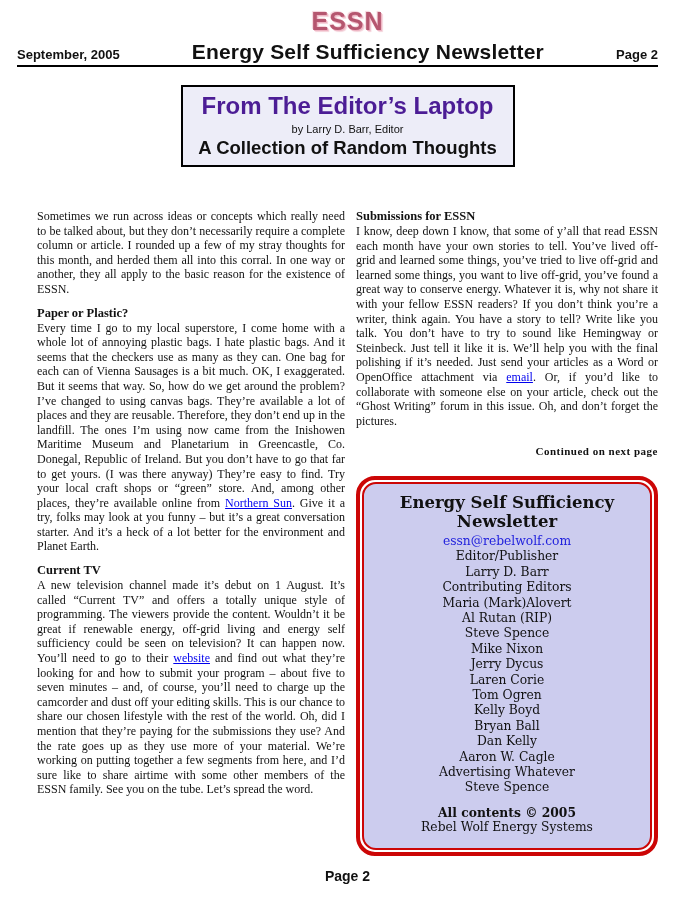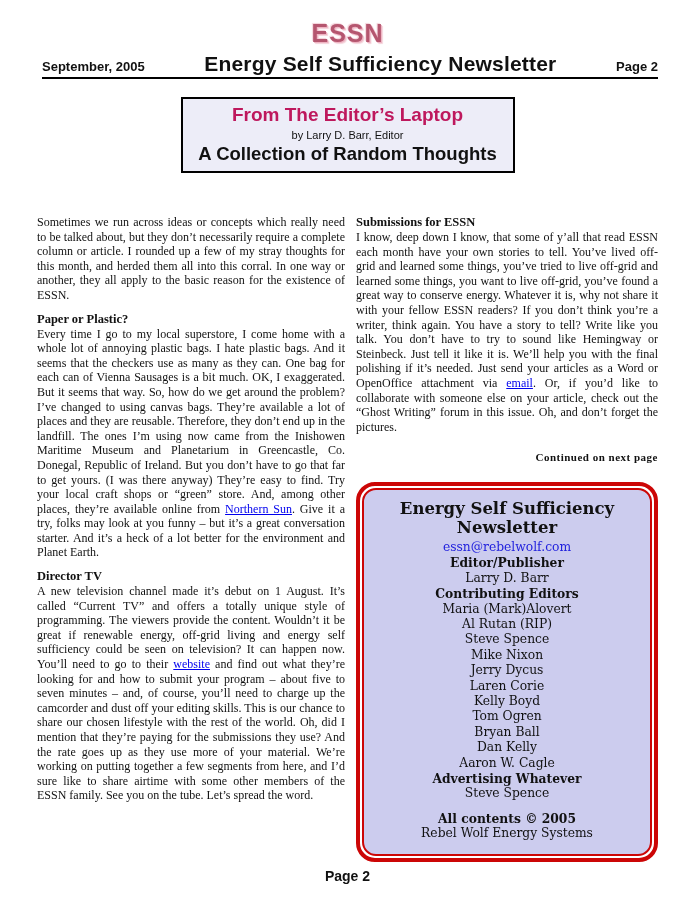--- a/index.html
+++ b/index.html
@@ -8,52 +8,52 @@
   .page {
     position: relative;
     width: 695px; height: 900px;
     margin: 0 auto;
     background: #ffffff;
     overflow: hidden;
   }
   
   .logo {
     text-align: center;
-    padding-top: 19px;
+    padding-top: 7px;
     font-family: "Liberation Sans", sans-serif;
     font-weight: 900;
     font-size: 25px;
     letter-spacing: 1px;
     color: #b5566f;
     text-shadow: 1px 1px 0 #eeb3c2, 2px 2px 1px #f4d2da, -1px -1px 1px #f4d2da;
   }
   
   .header-row {
     display: flex;
     align-items: baseline;
     justify-content: space-between;
-    margin: 4px 37px 0 42px;
+    margin: 4px 37px 0 17px;
     border-bottom: 2px solid #000;
     padding-bottom: 1px;
     font-family: "Liberation Sans", sans-serif;
     font-weight: bold;
   }
   .hdr-side { font-size: 13px; }
   .hdr-title { font-size: 21px; letter-spacing: 0.2px; }
   
   .title-box {
     width: 334px;
     margin: 18px auto 0 auto;
     border: 2px solid #000;
     background: #ededf8;
     text-align: center;
     padding: 5px 4px 6px 4px;
     font-family: "Liberation Sans", sans-serif;
   }
-  .tb-title { color: #be185d; font-weight: bold; font-size: 19px; }
+  .tb-title { color: #4c1d95; font-weight: bold; font-size: 24px; }
   .tb-byline { font-size: 11px; margin-top: 3px; }
   .tb-subtitle { font-weight: bold; font-size: 18.5px; margin-top: 2px; }
   
   .columns {
     display: flex;
     gap: 11px;
     padding: 0 37px;
     margin-top: 42px;
   }
   .col { font-size: 12px; line-height: 14.6px; text-align: justify; }
@@ -100,21 +100,21 @@
     font-size: 16.5px;
     line-height: 19.5px;
     margin-bottom: 2px;
   }
   .mh-email, .mh-line.link {
     display: block;
     color: #2222dd;
     text-decoration: none;
     cursor: pointer;
   }
-  .mh-line.bold { font-weight: bold; }
+  .mh-line.bold { font-weight: normal; }
   .mh-copy { font-weight: bold; margin-top: 9px; }
   
   .footer {
     position: absolute;
     left: 0; right: 0;
     bottom: 16px;
     text-align: center;
     font-family: "Liberation Sans", sans-serif;
     font-weight: bold;
     font-size: 14px;
@@ -140,21 +140,21 @@
   </div>
 
   <div class="columns">
 
     <div class="col left">
       <p class="body-p">Sometimes we run across ideas or concepts which really need to be talked about, but they don’t necessarily require a complete column or article. I rounded up a few of my stray thoughts for this month, and herded them all into this corral. In one way or another, they all apply to the basic reason for the existence of ESSN.</p>
 
       <h3 class="sec-heading">Paper or Plastic?</h3>
       <p class="body-p"><span>Every time I go to my local superstore, I come home with a whole lot of annoying plastic bags. I hate plastic bags. And it seems that the checkers use as many as they can. One bag for each can of Vienna Sausages is a bit much. OK, I exaggerated. But it seems that way. So, how do we get around the problem? I’ve changed to using canvas bags. They’re available a lot of places and they are reusable. Therefore, they don’t end up in the landfill. The ones I’m using now came from the Inishowen Maritime Museum and Planetarium in Greencastle, Co. Donegal, Republic of Ireland. But you don’t have to go that far to get yours. (I was there anyway) They’re easy to find. Try your local craft shops or “green” store. And, among other places, they’re available online from </span><a class="link">Northern Sun</a><span>. Give it a try, folks may look at you funny – but it’s a great conversation starter. And it’s a heck of a lot better for the environment and Planet Earth.</span></p>
 
-      <h3 class="sec-heading gap-sec">Director TV</h3>
+      <h3 class="sec-heading gap-sec">Current TV</h3>
       <p class="body-p"><span>A new television channel made it’s debut on 1 August. It’s called “Current TV” and offers a totally unique style of programming. The viewers provide the content. Wouldn’t it be great if renewable energy, off-grid living and energy self sufficiency could be seen on television? It can happen now. You’ll need to go to their </span><a class="link">website</a><span> and find out what they’re looking for and how to submit your program – about five to seven minutes – and, of course, you’ll need to charge up the camcorder and dust off your editing skills. This is our chance to share our chosen lifestyle with the rest of the world. Oh, did I mention that they’re paying for the submissions they use? And the rate goes up as they use more of your material. We’re working on putting together a few segments from here, and I’d sure like to share airtime with some other members of the ESSN family. See you on the tube. Let’s spread the word.</span></p>
     </div>
 
     <div class="col right">
       <h3 class="sec-heading first-heading">Submissions for ESSN</h3>
       <p class="body-p"><span>I know, deep down I know, that some of y’all that read ESSN each month have your own stories to tell. You’ve lived off-grid and learned some things, you’ve tried to live off-grid and learned some things, you want to live off-grid, you’ve found a great way to conserve energy. Whatever it is, why not share it with your fellow ESSN readers? If you don’t think you’re a writer, think again. You have a story to tell? Write like you talk. You don’t have to try to sound like Hemingway or Steinbeck. Just tell it like it is. We’ll help you with the final polishing if it’s needed. Just send your articles as a Word or OpenOffice attachment via </span><a class="link">email</a><span>. Or, if you’d like to collaborate with someone else on your article, check out the “Ghost Writing” forum in this issue. Oh, and don’t forget the pictures.</span></p>
 
       <div class="continued">Continued on next page</div>
 
       <div class="masthead-outer">
@@ -164,22 +164,22 @@
           <div id="mh-lines">
               <div class="mh-line bold">Editor/Publisher</div>
               <div class="mh-line normal">Larry D. Barr</div>
               <div class="mh-line bold">Contributing Editors</div>
               <div class="mh-line normal">Maria (Mark)Alovert</div>
               <div class="mh-line normal">Al Rutan (RIP)</div>
               <div class="mh-line normal">Steve Spence</div>
               <div class="mh-line normal">Mike Nixon</div>
               <div class="mh-line normal">Jerry Dycus</div>
               <div class="mh-line normal">Laren Corie</div>
+              <div class="mh-line normal">Tom Ogren</div>
               <div class="mh-line normal">Kelly Boyd</div>
-              <div class="mh-line normal">Tom Ogren</div>
               <div class="mh-line normal">Bryan Ball</div>
               <div class="mh-line normal">Dan Kelly</div>
               <div class="mh-line normal">Aaron W. Cagle</div>
               <div class="mh-line bold">Advertising Whatever</div>
               <div class="mh-line normal">Steve Spence</div>
             </div>
           <div class="mh-copy">All contents © 2005</div>
           <div class="mh-company">Rebel Wolf Energy Systems</div>
         </div>
       </div>

